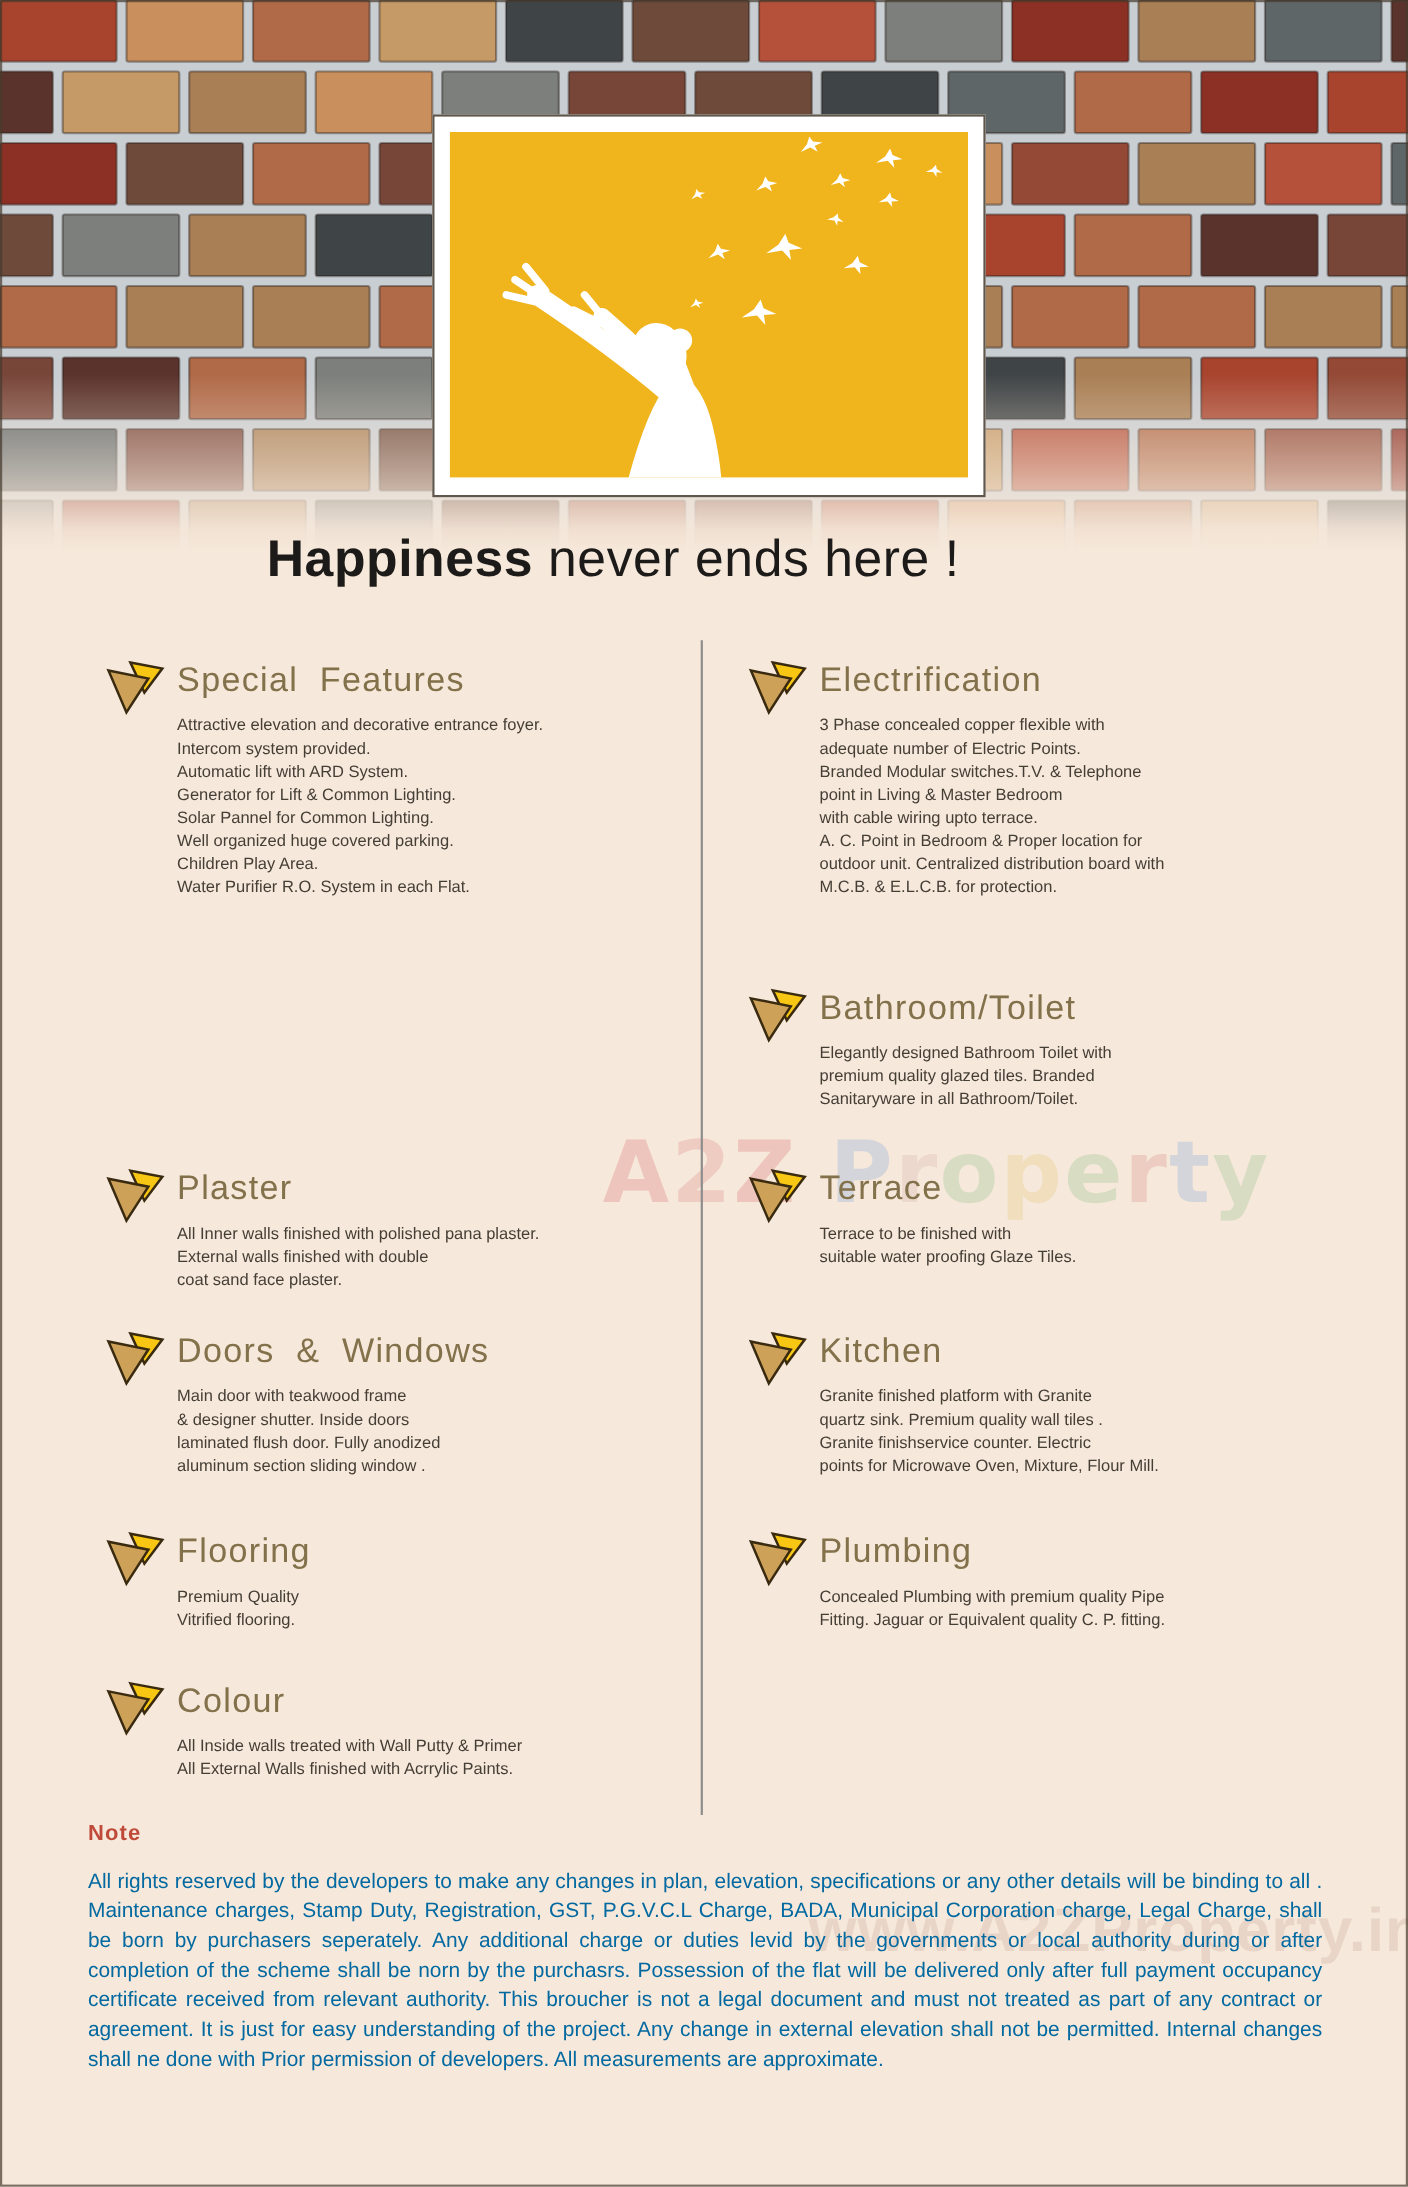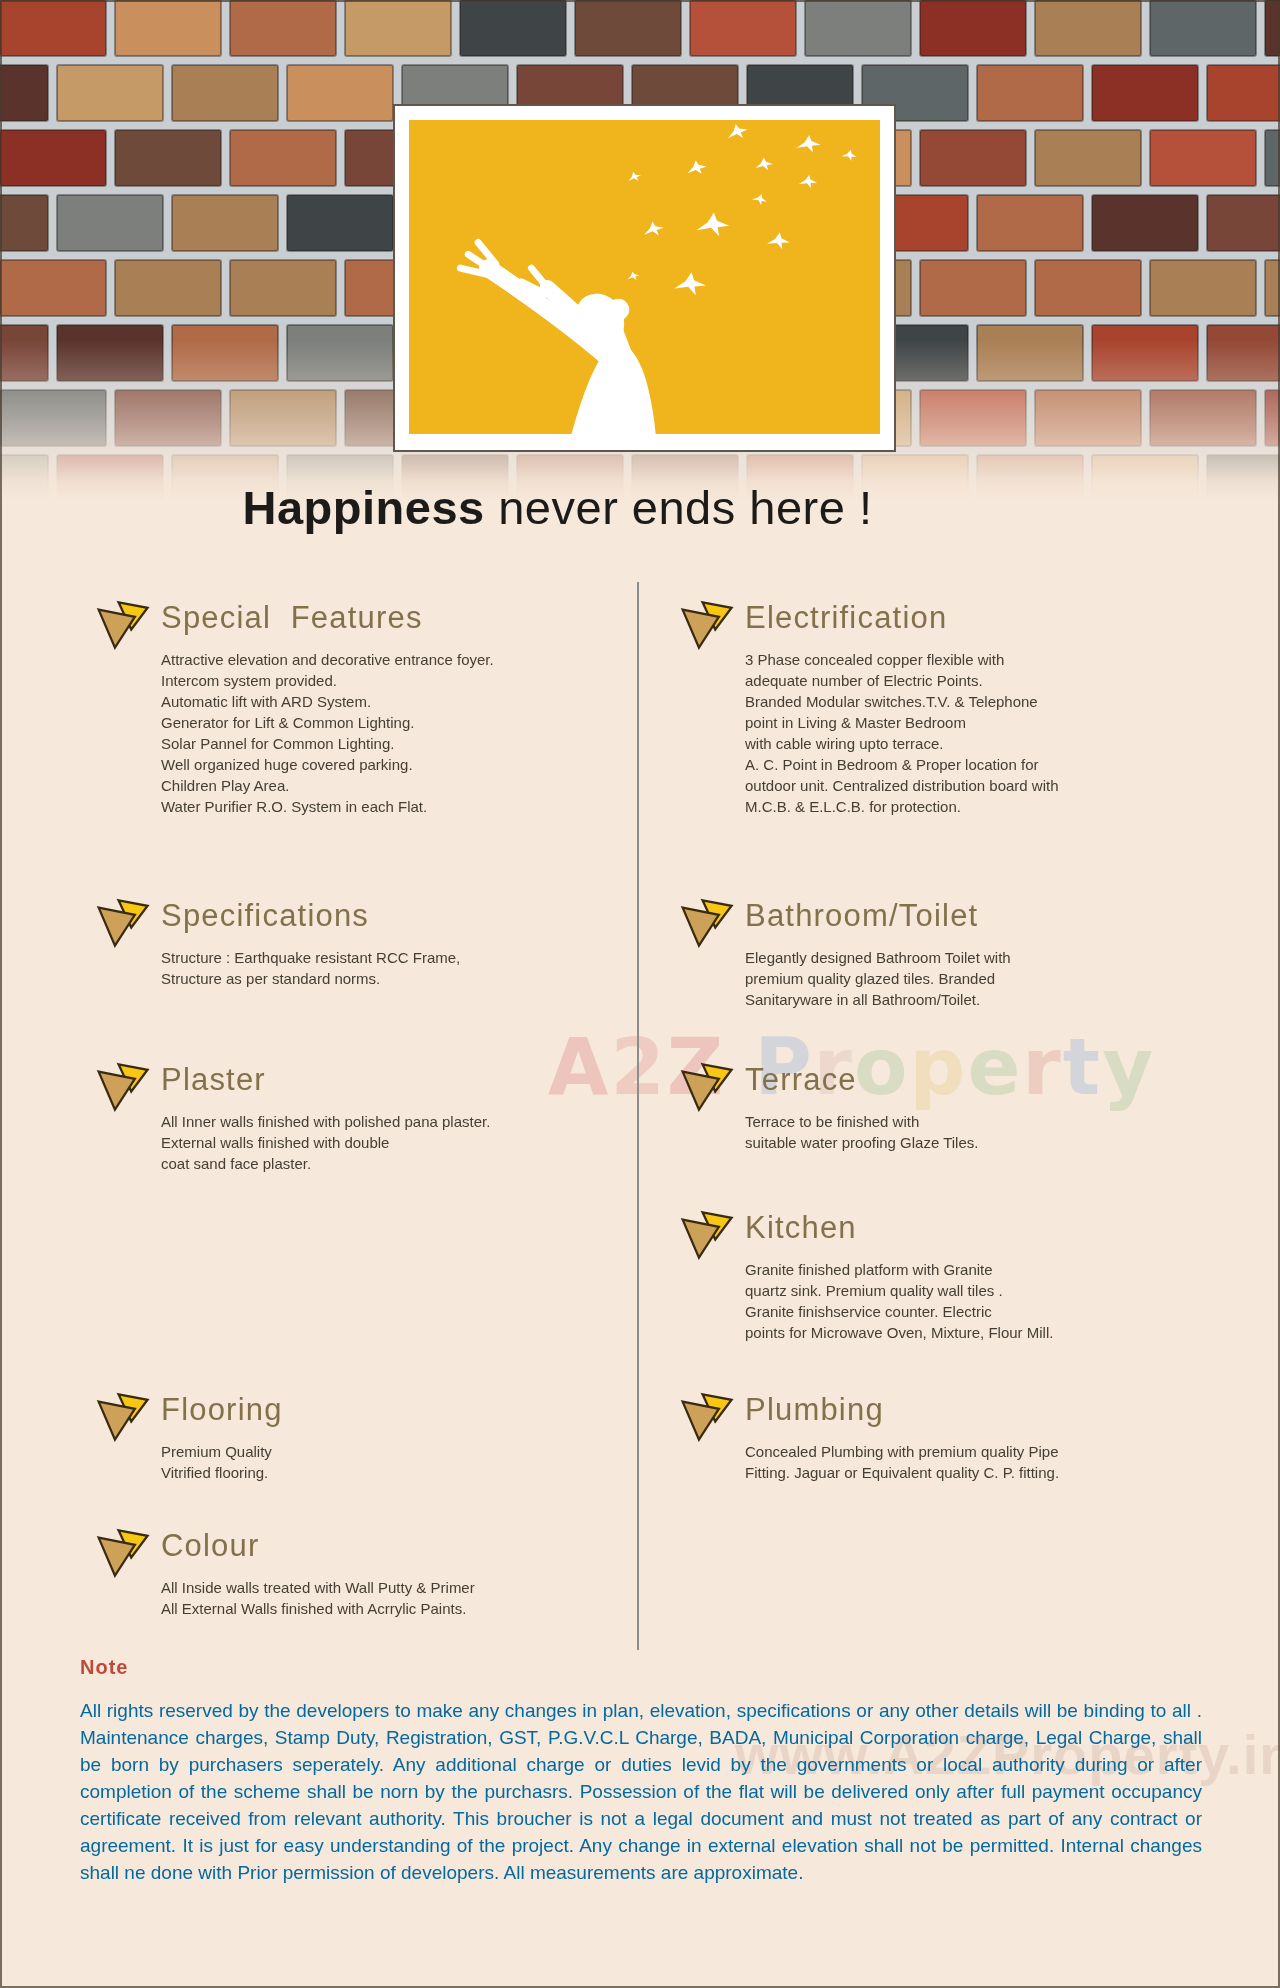--- a/index.html
+++ b/index.html
@@ -228,40 +228,42 @@
     <h3 class="sec-h">Special  Features</h3>
     <p class="sec-b">Attractive elevation and decorative entrance foyer.
 Intercom system provided.
 Automatic lift with ARD System.
 Generator for Lift &amp; Common Lighting.
 Solar Pannel for Common Lighting.
 Well organized huge covered parking.
 Children Play Area.
 Water Purifier R.O. System in each Flat.</p>
   </div>
-  <div class="section col-left" style="top:898px">
-    <span class="sec-icon">
-        <svg viewBox="0 0 64 58">
-          <use href="#flag"></use>
-        </svg>
-      </span>
-    <h3 class="sec-h">Specifications</h3>
-    <p class="sec-b">Structure : Earthquake resistant RCC Frame,
-Structure as per standard norms.</p>
-  </div>
   <div class="section col-left" style="top:1062px">
     <span class="sec-icon">
         <svg viewBox="0 0 64 58">
           <use href="#flag"></use>
         </svg>
       </span>
     <h3 class="sec-h">Plaster</h3>
     <p class="sec-b">All Inner walls finished with polished pana plaster.
 External walls finished with double
 coat sand face plaster.</p>
+  </div>
+  <div class="section col-left" style="top:1210px">
+    <span class="sec-icon">
+        <svg viewBox="0 0 64 58">
+          <use href="#flag"></use>
+        </svg>
+      </span>
+    <h3 class="sec-h">Doors  &amp;  Windows</h3>
+    <p class="sec-b">Main door with teakwood frame
+&amp; designer shutter. Inside doors
+laminated flush door. Fully anodized
+aluminum section sliding window .</p>
   </div>
   <div class="section col-left" style="top:1392px">
     <span class="sec-icon">
         <svg viewBox="0 0 64 58">
           <use href="#flag"></use>
         </svg>
       </span>
     <h3 class="sec-h">Flooring</h3>
     <p class="sec-b">Premium Quality
 Vitrified flooring.</p>

